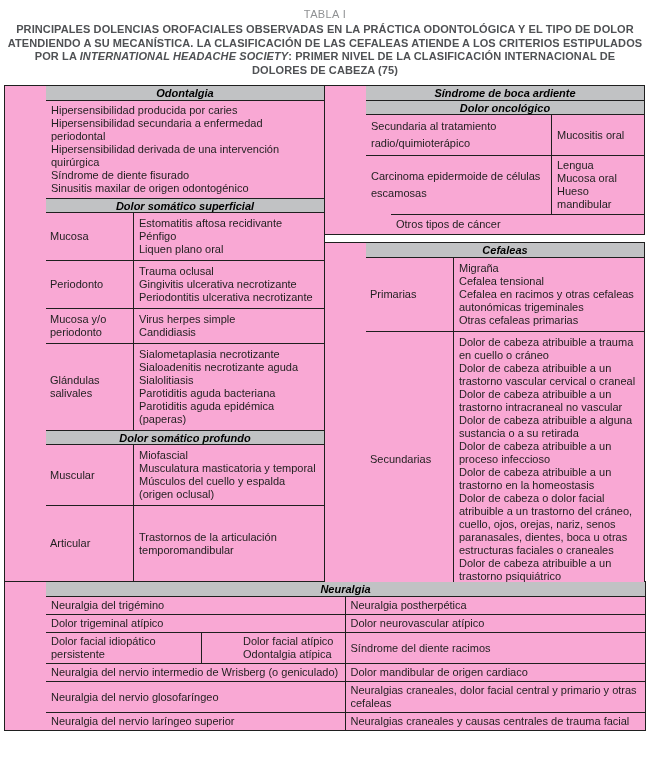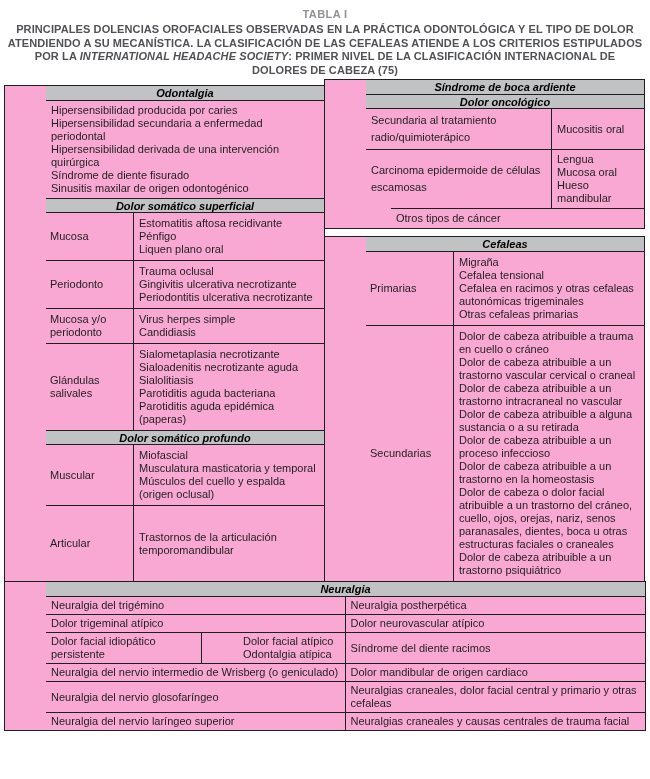--- a/index.html
+++ b/index.html
@@ -8,34 +8,34 @@
     width: 650px; height: 779px;
     font-family: "Liberation Sans", "DejaVu Sans", sans-serif;
     color: #1f1f1f;
     overflow: hidden;
   }
   .page { width: 650px; height: 779px; padding: 8px 4px 0; }
 
   
   .titleblock { text-align: center; padding: 0 2px 8px; }
   .table-label {
-    font-size: 11px; font-weight: 700; letter-spacing: .4px;
+    font-size: 11px; font-weight: 400; letter-spacing: .4px;
     color: var(--title-gray, #8f9193); margin-bottom: 3px;
   }
   .caption {
     font-size: 11px; font-weight: 700; line-height: 13.5px;
     color: var(--caption-gray, #4f5154); letter-spacing: .1px;
   }
   .caption .it { font-style: italic; }
 
   
   .tables { width: 642px; margin: 0 auto; }
   .top { display: flex; height: 497px; align-items: stretch; }
   .half { width: 321px; display: flex; flex-direction: column; }
-  .rhalf { margin-left: -1px; justify-content: flex-end; }
+  .rhalf { margin-left: -1px; }
   .box { border: 1px solid var(--bd, #1f1f1f); display: flex; flex-direction: column; background: #f9a8d4; padding-left: 41px; }
   .box > * + * { border-top: 1px solid var(--bd, #1f1f1f); }
   .gap { height: 7px; flex: none; }
   .ceft { flex: 1; }
   .grow { flex: 1; }
 
   .hdr {
     background: var(--band, #c1c2c4);
     font-weight: 700; font-style: italic; text-align: center;
     font-size: 11px; line-height: 14px; height: 14px; flex: none;

